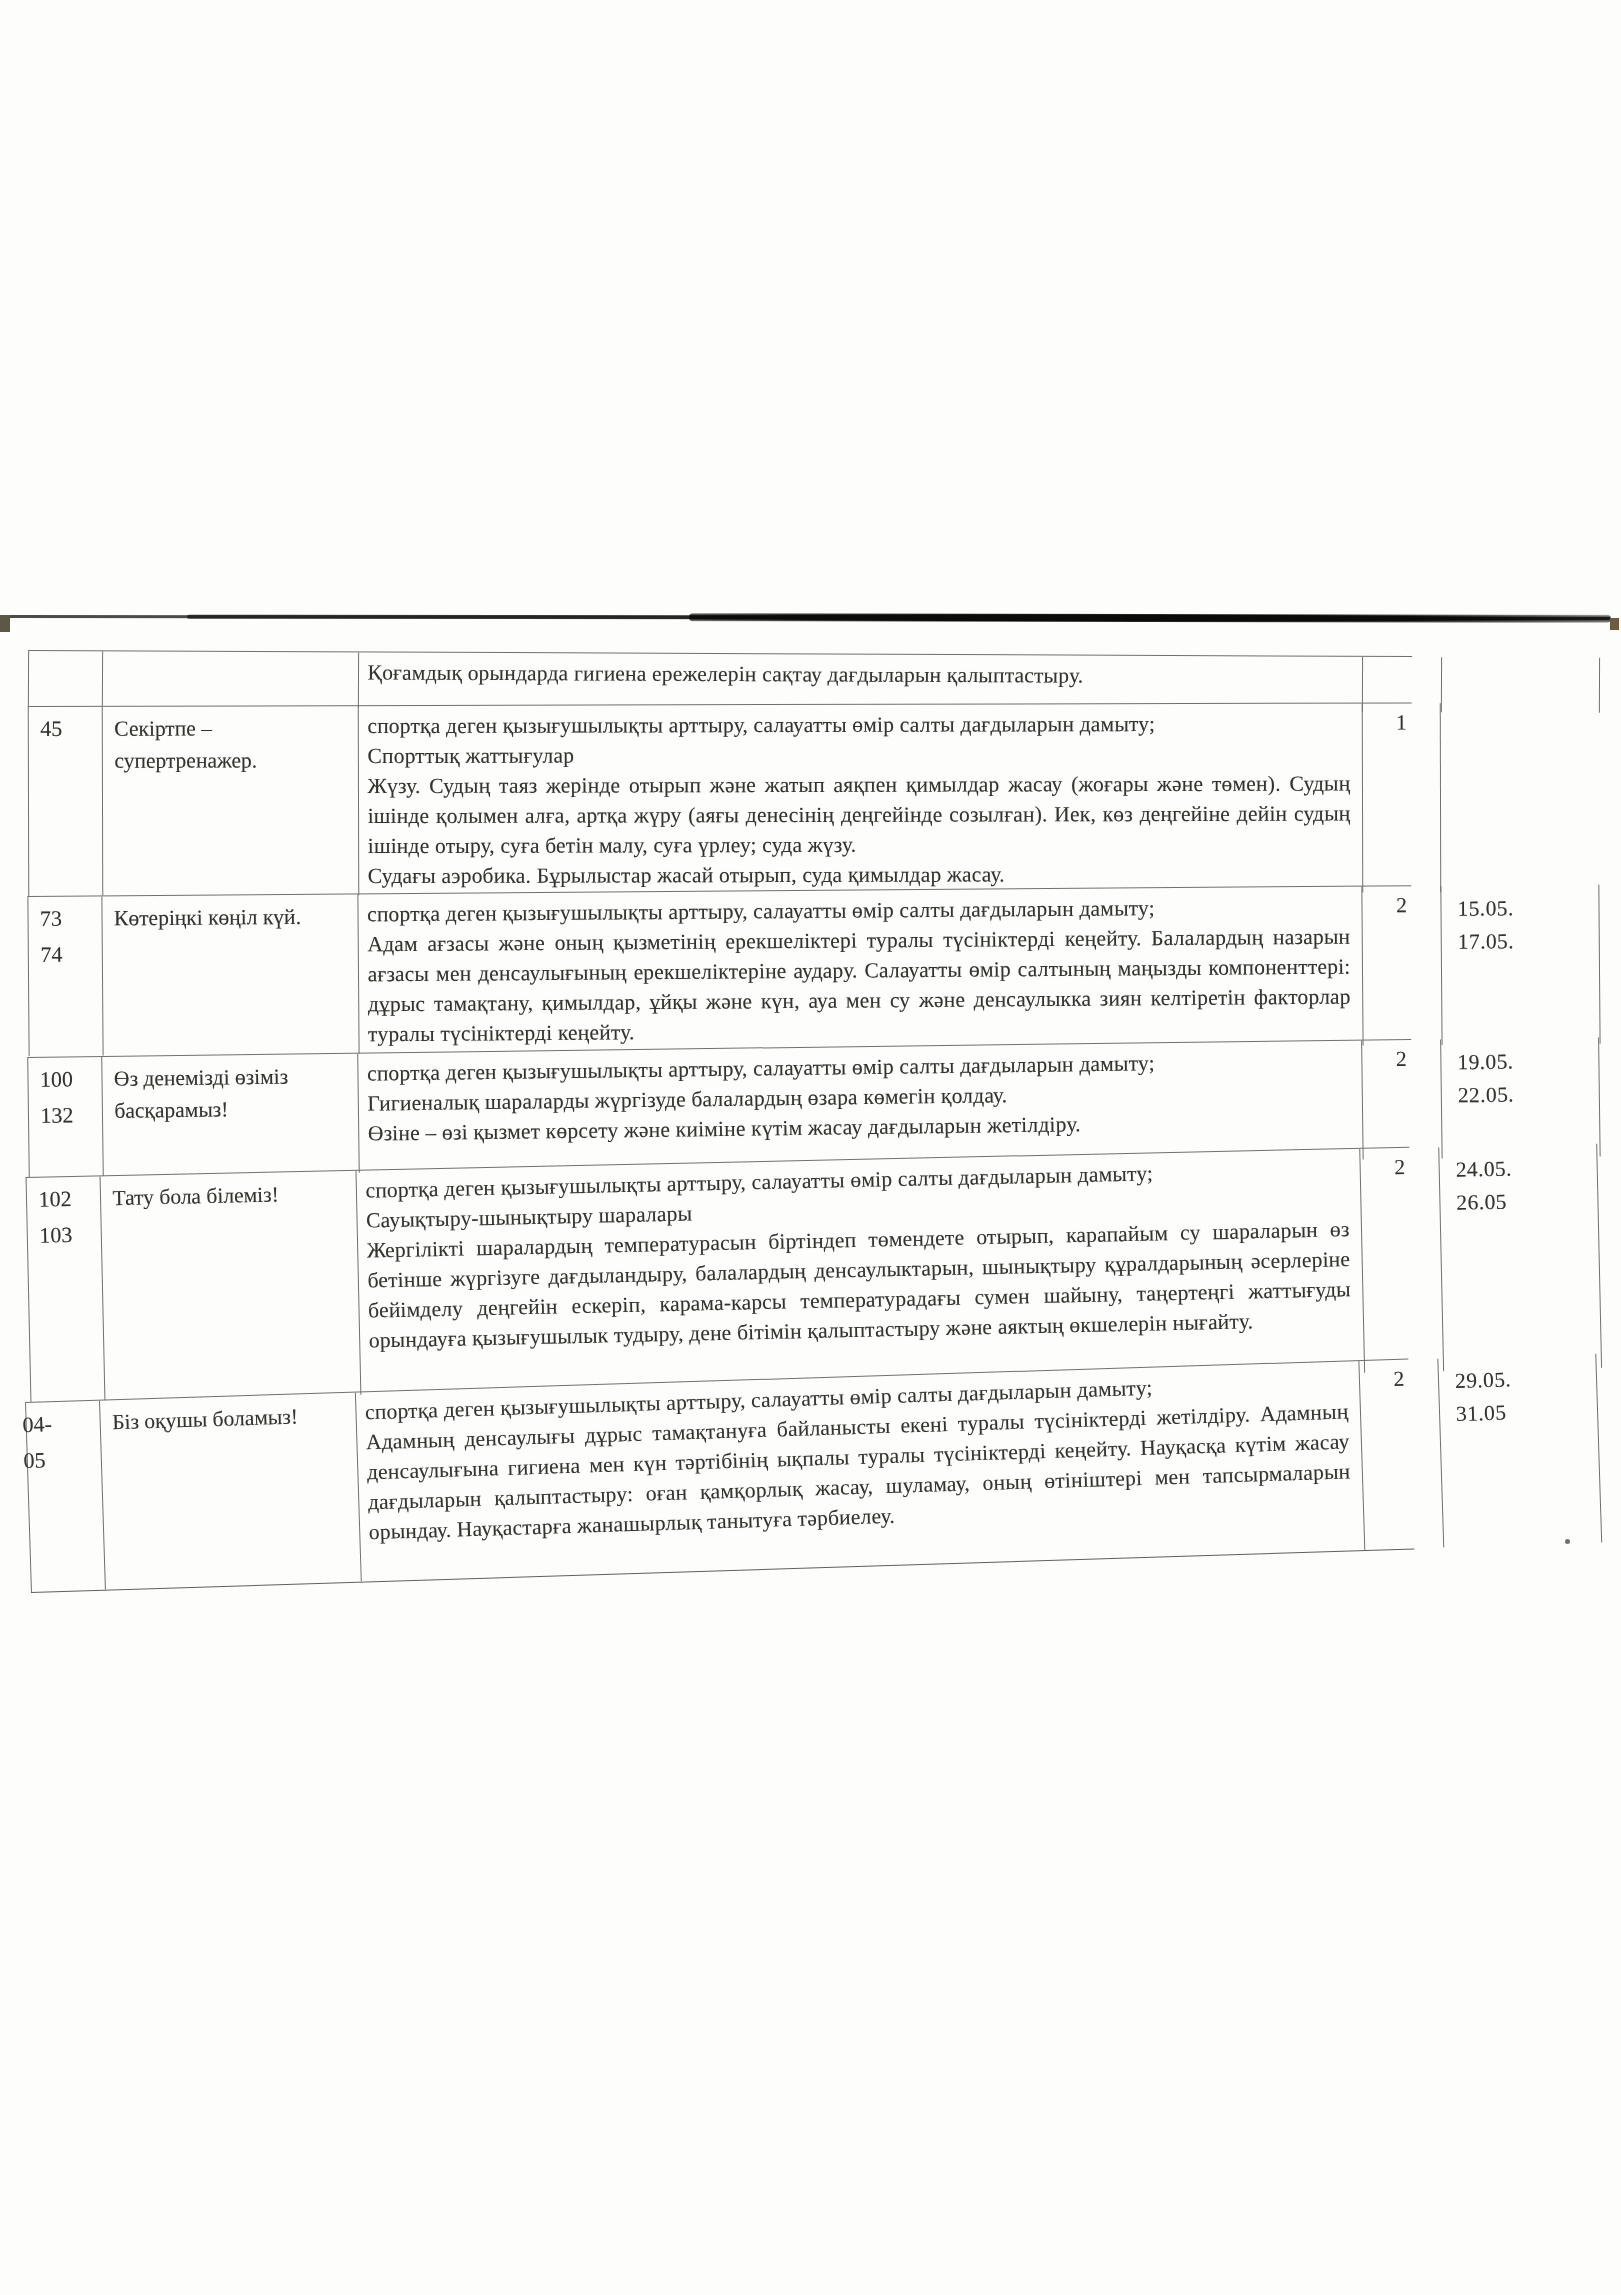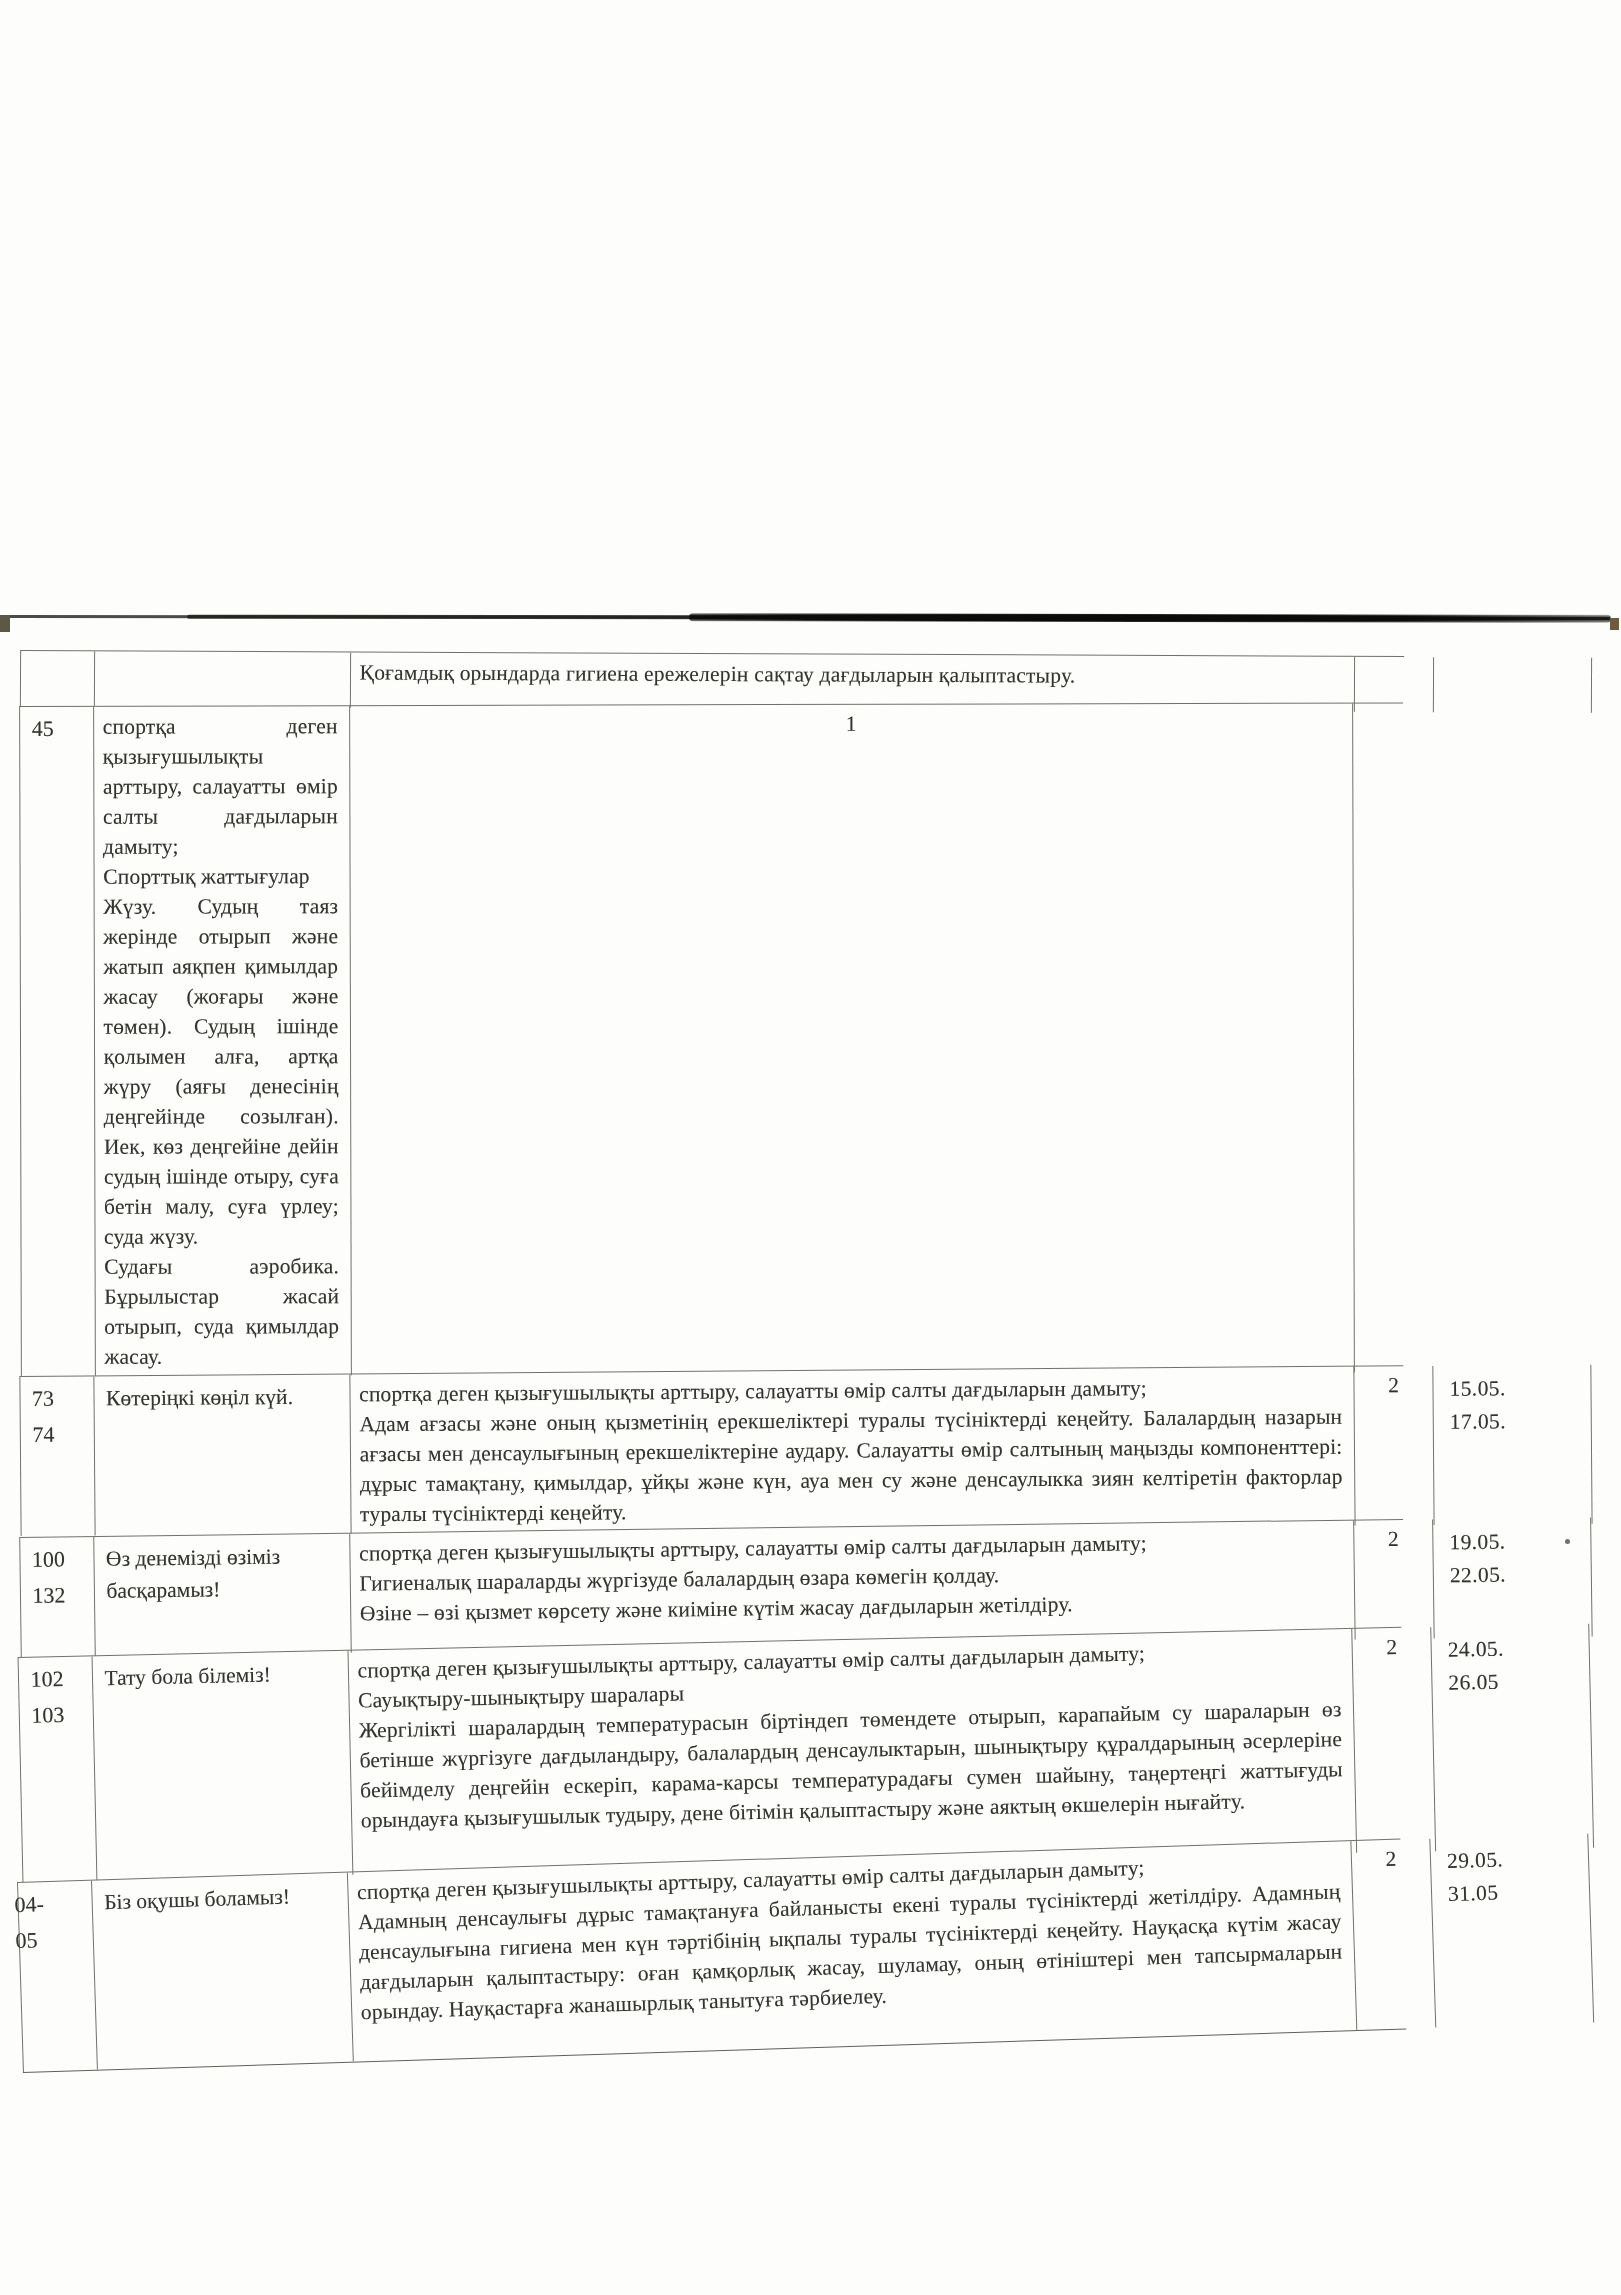--- a/index.html
+++ b/index.html
@@ -12,21 +12,21 @@
   .band{position:absolute;left:0;top:613px;width:1622px;height:13px;pointer-events:none;}
   .band-core{position:absolute;left:7.2px;top:2.9px;width:1603px;height:2.9px;background:#2d2c27;border-radius:1.4px;opacity:.85;transform:rotate(.08deg);}
   .band-mid{position:absolute;left:187px;top:2.2px;width:560px;height:4.3px;background:#1d1c18;border-radius:2.2px;opacity:.8;transform:rotate(.06deg);}
   .band-thick{position:absolute;left:689px;top:0.7px;width:922px;height:8px;border-radius:4.3px;transform:rotate(.1deg);
     background:radial-gradient(ellipse at 45% 50%,#0b0b09 55%,rgba(11,11,9,.55) 85%,rgba(11,11,9,.25));}
   .corner-left{position:absolute;left:0;top:615px;width:10px;height:16.5px;background:#5d5846;}
   .corner-right{position:absolute;left:1610px;top:618px;width:9.3px;height:12.2px;background:#6e5a3e;}
   .ink-dot{position:absolute;left:1565px;top:1539px;width:5px;height:5px;border-radius:50%;background:#4d4c47;opacity:.8;}
   
   .table{
-    position:absolute;left:20px;top:650px;width:1384px;
+    position:absolute;left:28px;top:650px;width:1384px;
     color:#34332e;
     text-shadow:0 0 0.7px rgba(52,51,46,.35);
   }
   .row{
     display:grid;
     grid-template-columns:74px 256px 1004px 79px 159px;
     border-top:1px solid #71706a;
     transform-origin:0 50%;
     background:transparent;
   }
@@ -64,20 +64,24 @@
       <div class="cell topic"></div>
       <div class="cell desc">
         <p class="para">Қоғамдық орындарда гигиена ережелерін сақтау дағдыларын қалыптастыру.</p>
       </div>
       <div class="cell hours"></div>
       <div class="cell date"></div>
     </div>
     <div class="row">
       <div class="cell num">
         <div class="num-line">45</div>
+      </div>
+      <div class="cell topic">
+        <div class="topic-line">Секіртпе –</div>
+        <div class="topic-line">супертренажер.</div>
       </div>
       <div class="cell desc">
         <p class="para">спортқа деген қызығушылықты арттыру, салауатты өмір салты дағдыларын дамыту;</p>
         <p class="para">Спорттық жаттығулар</p>
         <p class="para">Жүзу. Судың таяз жерінде отырып және жатып аяқпен қимылдар жасау (жоғары және төмен). Судың ішінде қолымен алға, артқа жүру (аяғы денесінің деңгейінде созылған). Иек, көз деңгейіне дейін судың ішінде отыру, суға бетін малу, суға үрлеу; суда жүзу.</p>
         <p class="para">Судағы аэробика. Бұрылыстар жасай отырып, суда қимылдар жасау.</p>
       </div>
       <div class="cell hours">1</div>
     </div>
     <div class="row">

